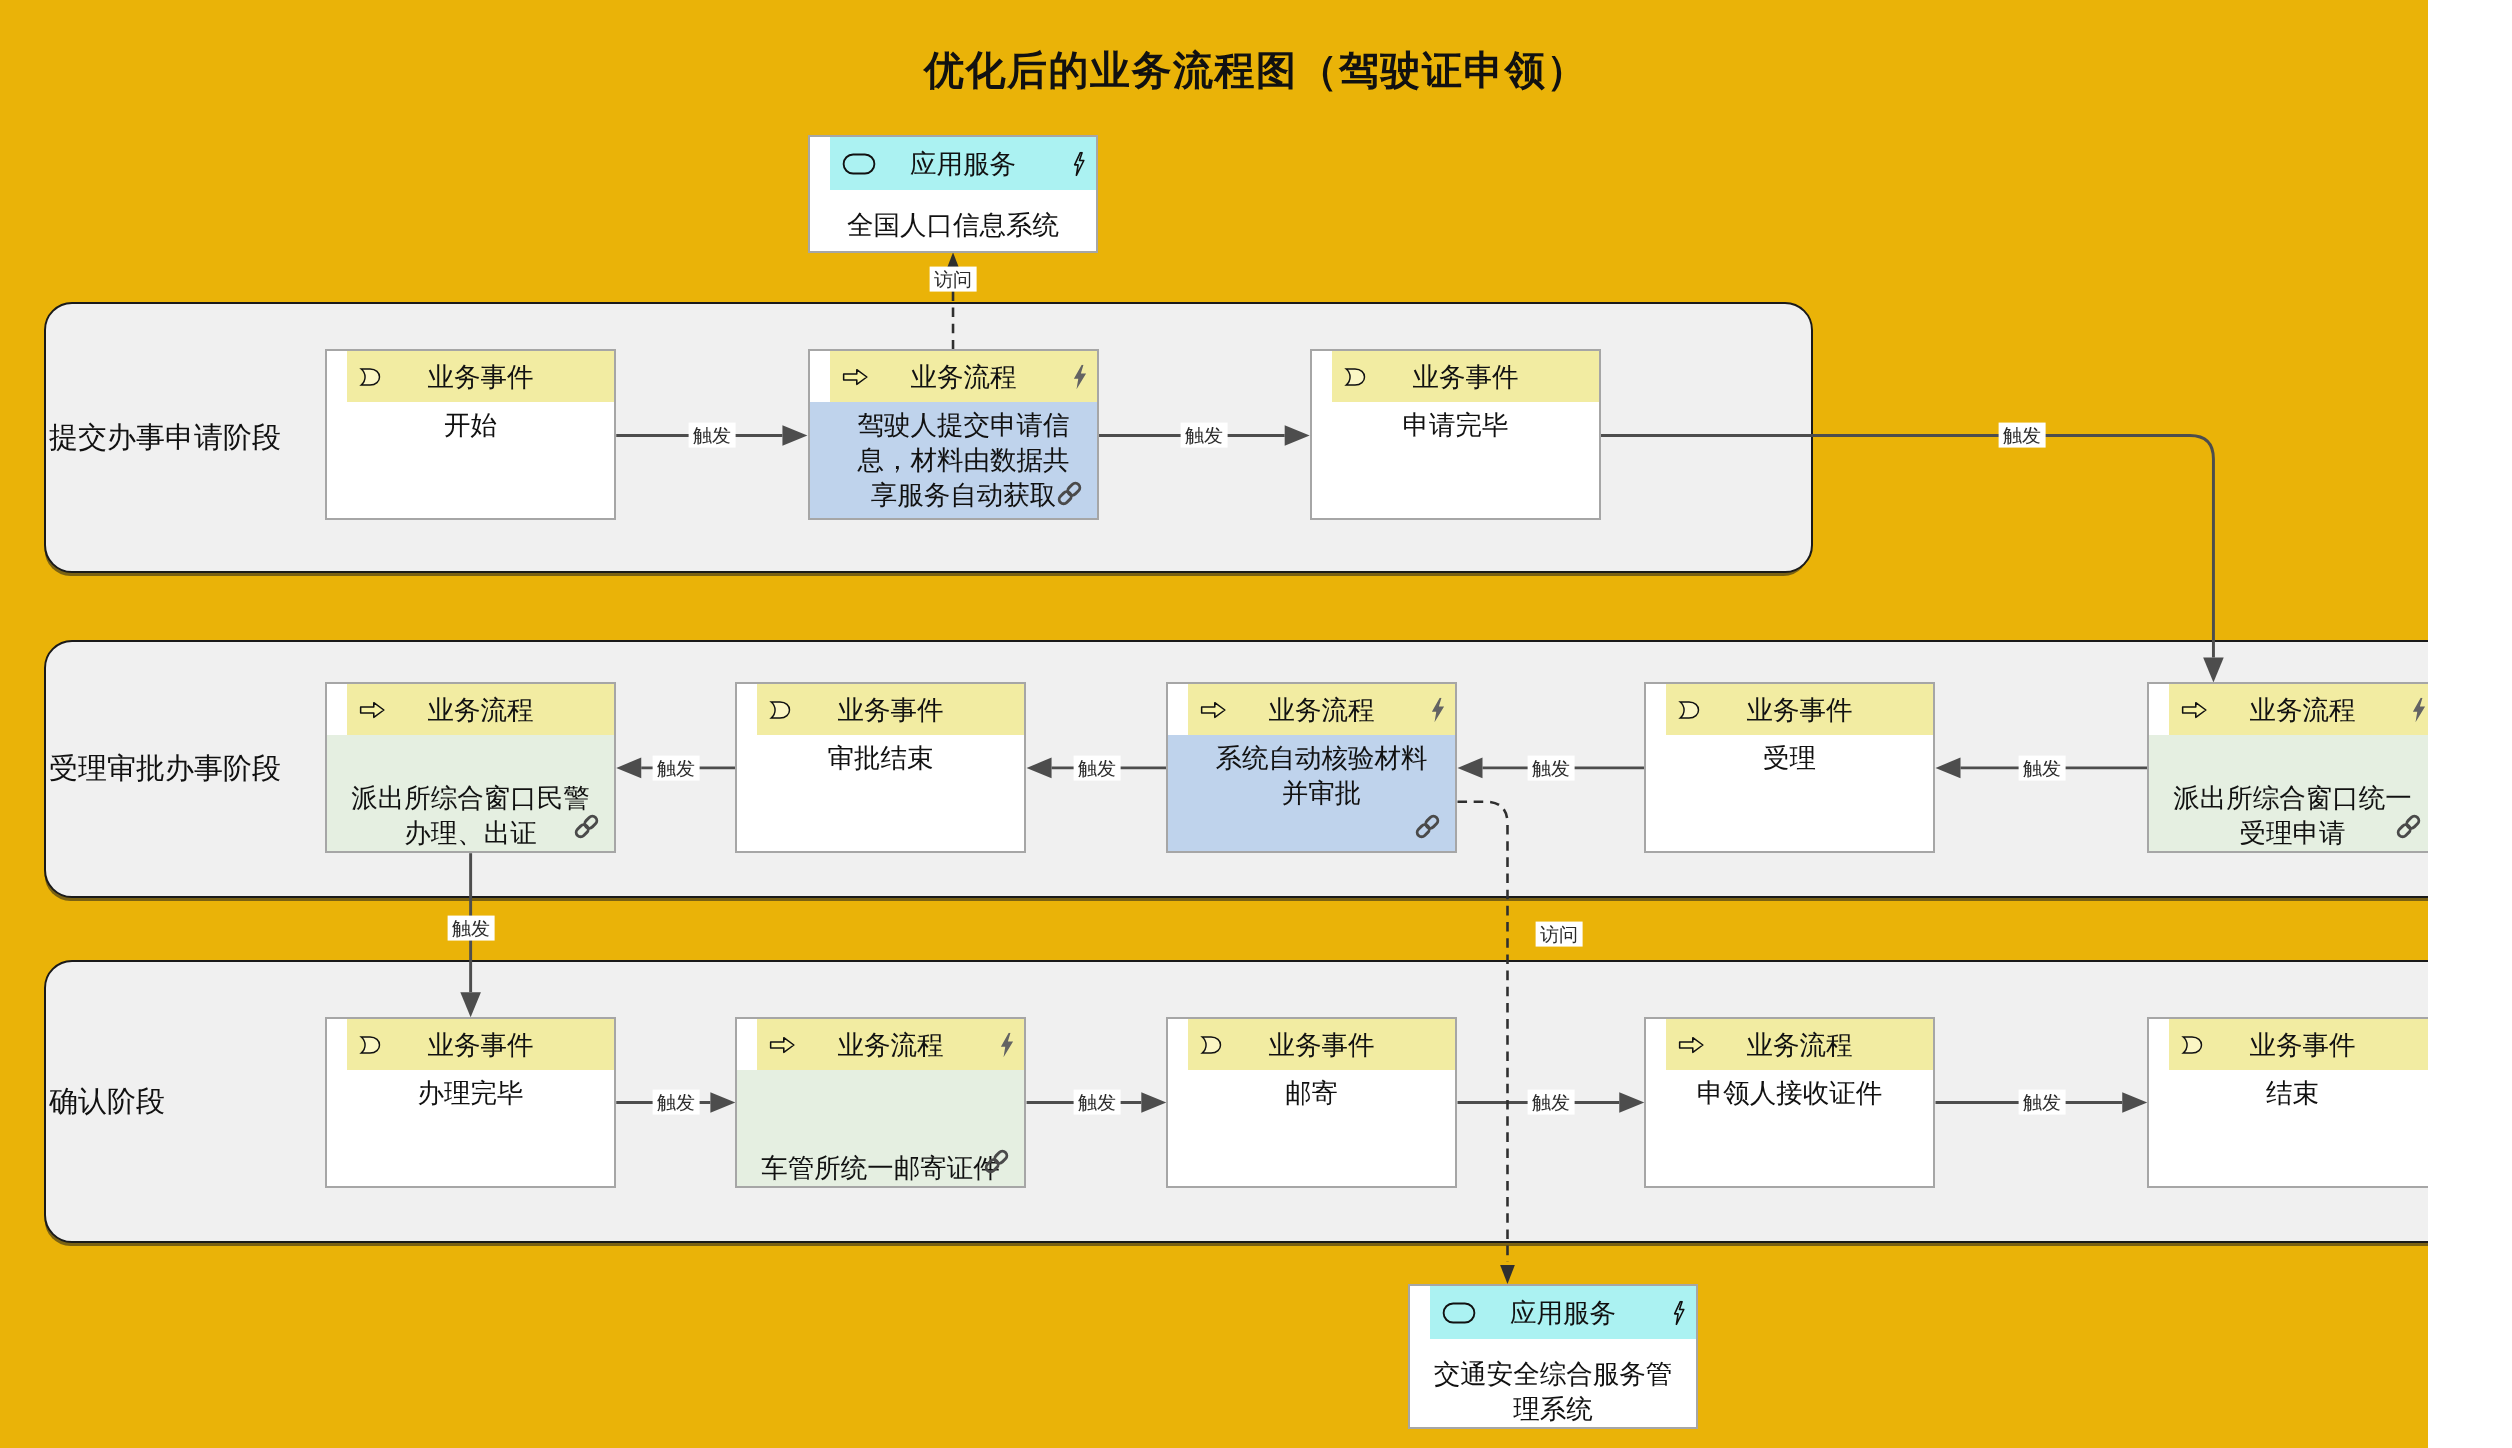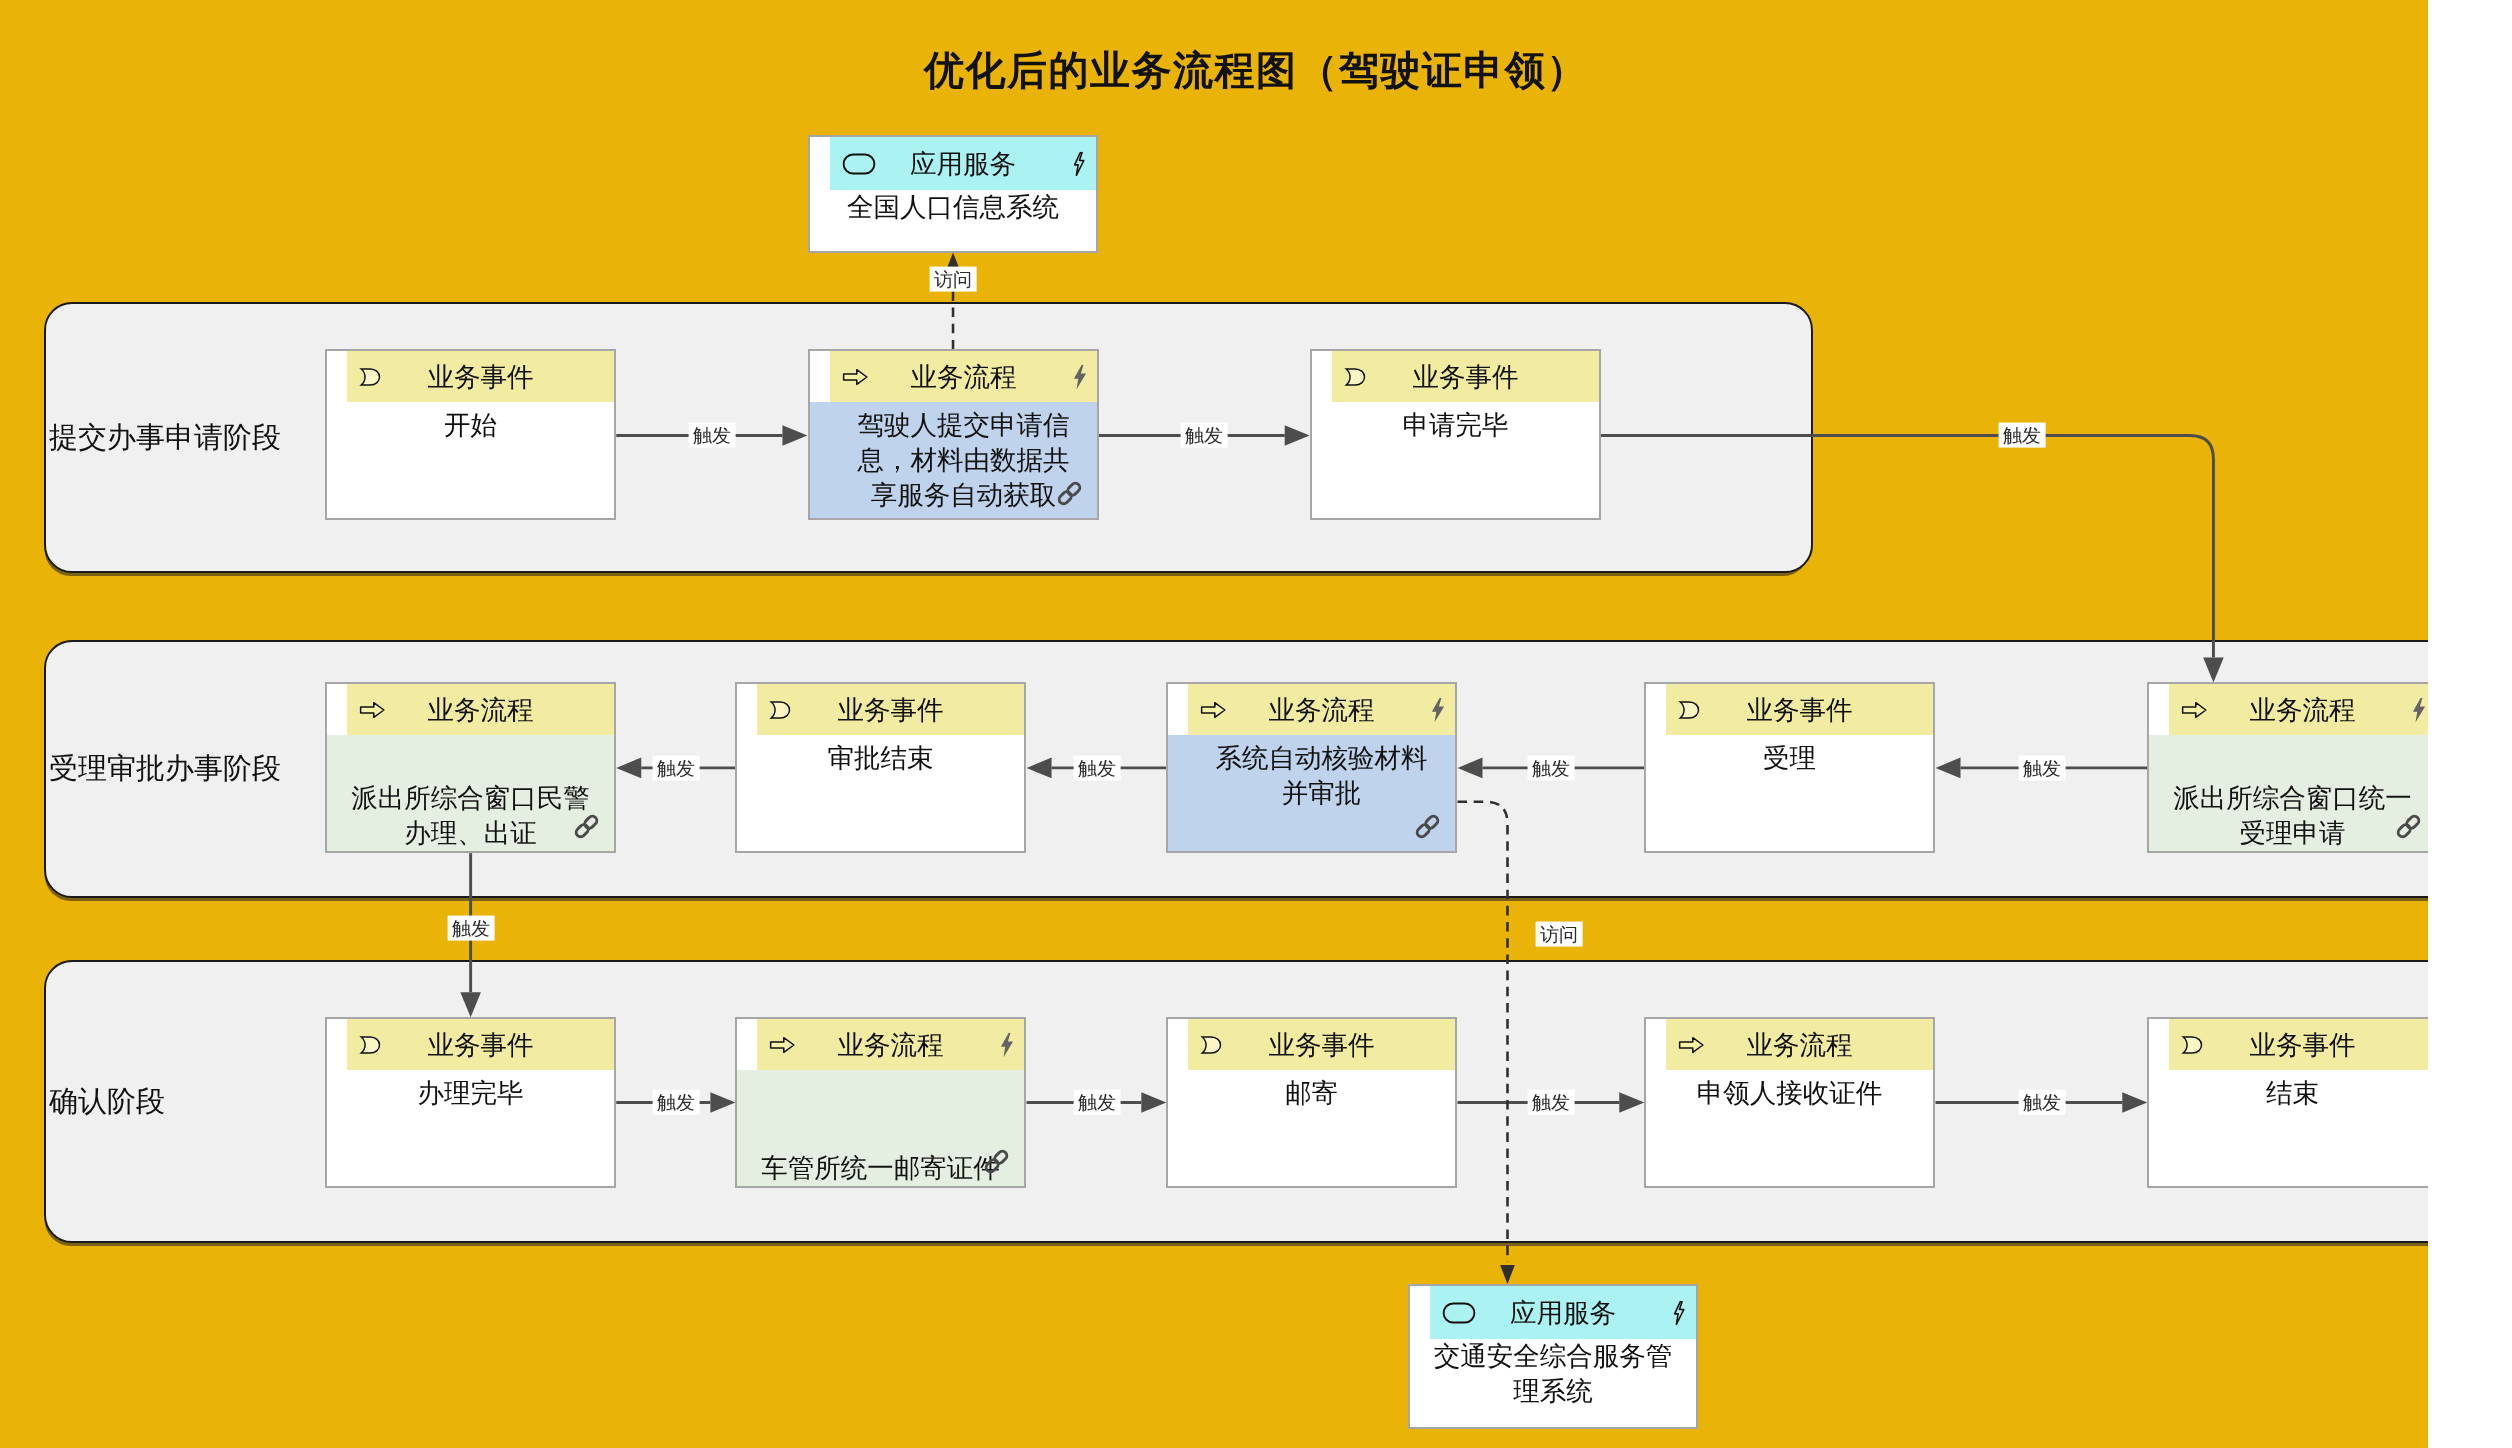--- a/index.html
+++ b/index.html
@@ -23,21 +23,21 @@
   .hd{position:relative;height:51px;display:flex;align-items:center;justify-content:center;margin-left:20px;}
   .hd-ev,.hd-pr{background:#f2eca2;}
   .hd-sv{background:#abf2f2;height:53px;}
   .hd .typ{font-size:26.5px;color:#111;}
   .hd .ic{position:absolute;left:11.8px;top:50%;transform:translateY(-50%);line-height:0;}
   .hd .bolt{position:absolute;right:10.3px;top:50%;transform:translateY(-50%);line-height:0;}
 
   .bd{position:relative;display:flex;justify-content:center;align-items:flex-start;
       text-align:center;font-size:26.5px;line-height:1.32;padding:5.9px 16px 0 16px;box-sizing:border-box;
       height:calc(100% - 51px);}
-  .svc-top .bd,.svc-bot .bd{height:calc(100% - 53px);padding-top:0;}
+  .svc-top .bd,.svc-bot .bd{height:calc(100% - 53px);padding-top:18px;}
   .bd-blue{background:#bfd3ec;padding-left:36px;}
   .bd-green{background:#e5efe1;align-items:flex-end;}
   .bd-white{background:#ffffff;}
   .linkic{position:absolute;right:11.8px;bottom:8.8px;line-height:0;}
 
   .chip{position:absolute;transform:translate(-50%,-50%);background:#ffffff;
         font-size:19px;color:#2b2b2b;padding:1.5px 4.4px;white-space:nowrap;line-height:1.15;}
 </style>
 </head>
 <body>

